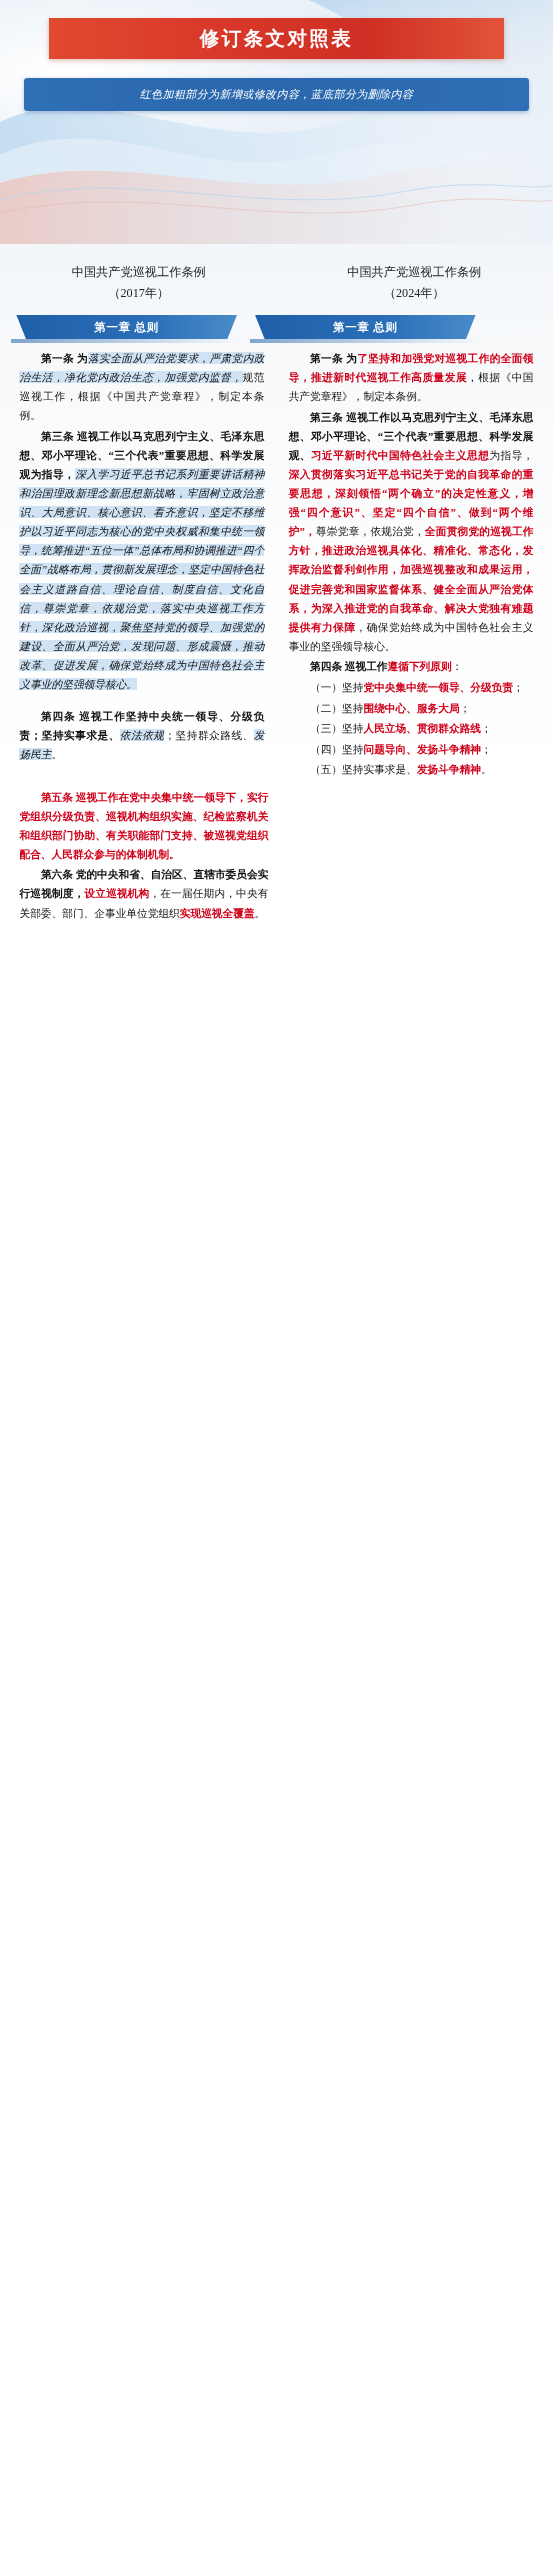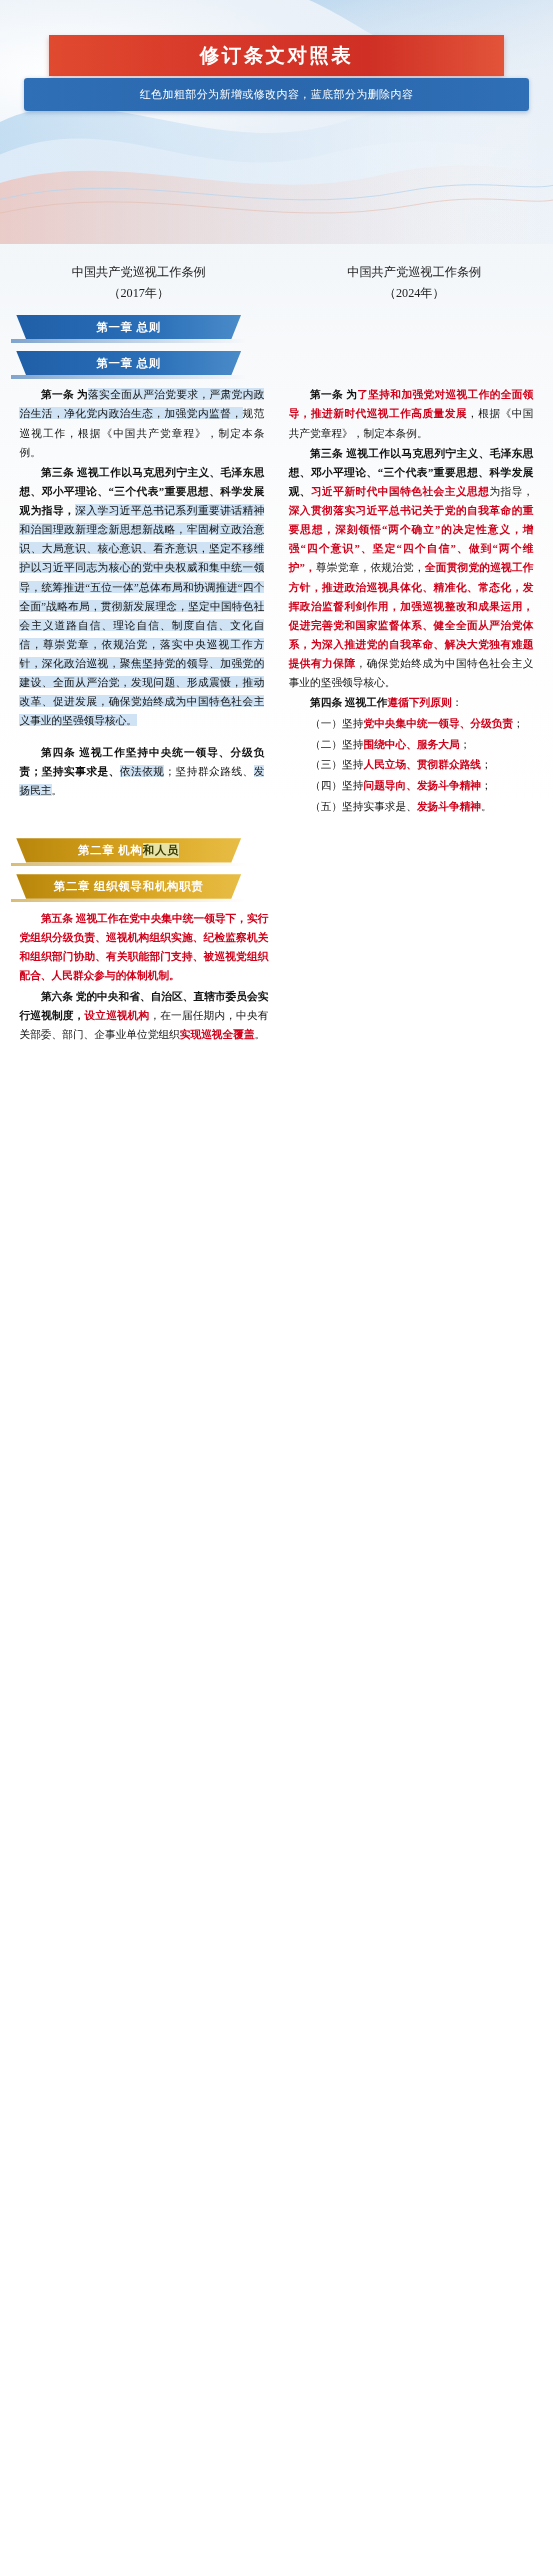--- a/index.html
+++ b/index.html
@@ -43,21 +43,21 @@
     text-shadow: 0.8px 0.8px 0 #cfe0f2;
     font-family: "Liberation Serif", "DejaVu Serif", serif;
   }
   .title-ribbon-wrap {
     position: relative;
     margin-top: 18px;
     height: 52px;
   }
   .title-ribbon {
     position:absolute;
-    left: 49px; right: 49px; top: 17px;
+    left: 49px; right: 49px; top: 0;
     height: 41px;
     background: linear-gradient(90deg,#e04a2f 0%, #d8392a 35%, #cf2f24 70%, #e2543a 100%);
     display:flex; align-items:center; justify-content:center;
     box-shadow: 0 1.6px 4.9px rgba(180,50,30,0.35);
     text-align: center;
   }
   .title-ribbon:before, .title-ribbon:after {
     content:"";
     position:absolute; top:9.8px; width:28px; height:29px;
     background: #a8261c;
@@ -73,20 +73,21 @@
     position: relative;
     margin: 8.1px 24.4px 0 24.4px;
     background: linear-gradient(90deg,#2f6fb5 0%, #2a67ad 50%, #2f6fb5 100%);
     border-radius: 3.3px;
     color:#fff;
     text-align:center;
     font-size: 11px;
     padding: 9px 9px;
     letter-spacing: 0.4px;
     box-shadow: 0 1.6px 4.1px rgba(40,90,150,.3);
+    font-style: italic;
   }
 
   
   .cols {
     display: flex;
     width: 553px;
     padding: 0 1px;
     gap: 0;
     margin-top: 14.7px;
   }
@@ -94,21 +95,21 @@
   .col-head {
     text-align:center;
     font-size: 12.2px;
     line-height: 1.7;
     color:#222;
     padding: 3.3px 0 8.1px 0;
     font-family: "Liberation Serif","DejaVu Serif",serif;
   }
 
   
-  .chap-row { display:flex; width:492px; padding:0 11.4px; gap:8.1px; margin-top: 3.3px; flex-direction: column;}
+  .chap-row { display:flex; width:492px; padding:0 11.4px; gap:8.1px; margin-top: 3.3px;}
   .chap {
     width:50%;
     position:relative;
     height: 28px;
   }
   .chap-inner {
     position:absolute; left:4.9px; right:4.9px; top:0; height:24.4px;
     background: linear-gradient(90deg,#1f5fa8 0%, #2a6fb8 60%, #4a8bc9 100%);
     display:flex; align-items:center; justify-content:center;
     color:#fff; font-size:11.4px; font-weight:bold; letter-spacing:0.8px;
@@ -134,21 +135,21 @@
     width: 50%;
     padding: 6.5px 8.1px 0 8.1px;
     font-size: 10.7px;
     line-height: 1.78;
     color:#111;
     text-align: justify;
     font-family: "Liberation Serif","DejaVu Serif",serif;
   }
   .cell p { margin: 0 0 1.6px 0; text-indent: 2em; }
   b.art { font-weight: bold; }
-  .hl { background:#cfe3f5; }           
+  .hl { background:#cfe3f5;font-style:italic; }           
   .red { color:#d0021b; font-weight:bold; }  
   .gap { height: 11.4px; }
 
   .spacer-block { height: 98px; }
 </style>
 </head>
 <body>
 
 <div class="page">
 
@@ -253,33 +254,20 @@
       </p>
       <p>
         <span>（四）坚持</span><span class="red">问题导向、发扬斗争精神</span><span>；</span>
       </p>
       <p>
         <span>（五）坚持实事求是、</span><span class="red">发扬斗争精神</span><span>。</span>
       </p>
     </div>
   </div>
 
-  <div class="chap-row" style="margin-top:21px;">
-    <div class="chap">
-      <div class="chap-inner gold">
-        <span>第二章  机构</span>
-          <span class="hl" style="color:#3a3a00;background:#e7e3a8;">和人员</span>
-      </div>
-      <div class="chap-bar-deco gold"></div>
-    </div>
-    <div class="chap">
-      <div class="chap-inner gold">第二章  组织领导和机构职责</div>
-      <div class="chap-bar-deco gold"></div>
-    </div>
-  </div>
 
   <div class="body-row">
 
     <div class="cell">
       <p>
         <span class="red">第五条  巡视工作在党中央集中统一领导下，实行党组织分级负责、巡视机构组织实施、纪检监察机关和组织部门协助、有关职能部门支持、被巡视党组织配合、人民群众参与的体制机制。</span>
       </p>
       <p>
         <b class="art">第六条  党的中央和省、自治区、直辖市委员会实行巡视制度，</b><span class="red">设立巡视机构</span><span>，在一届任期内，中央有关部委、部门、企事业单位党组织</span><span class="red">实现巡视全覆盖</span><span>。</span>
       </p>

